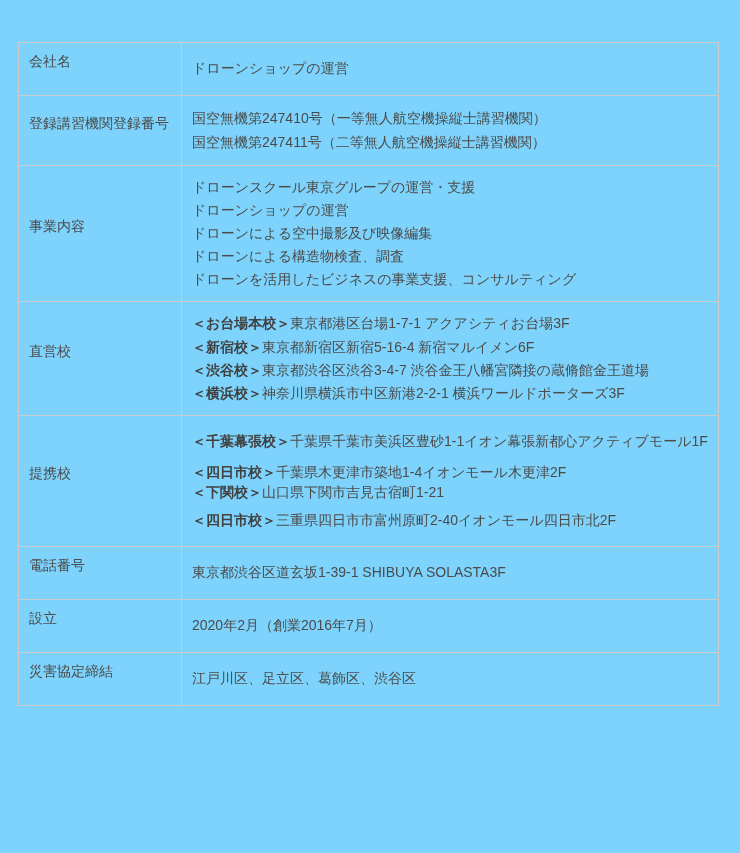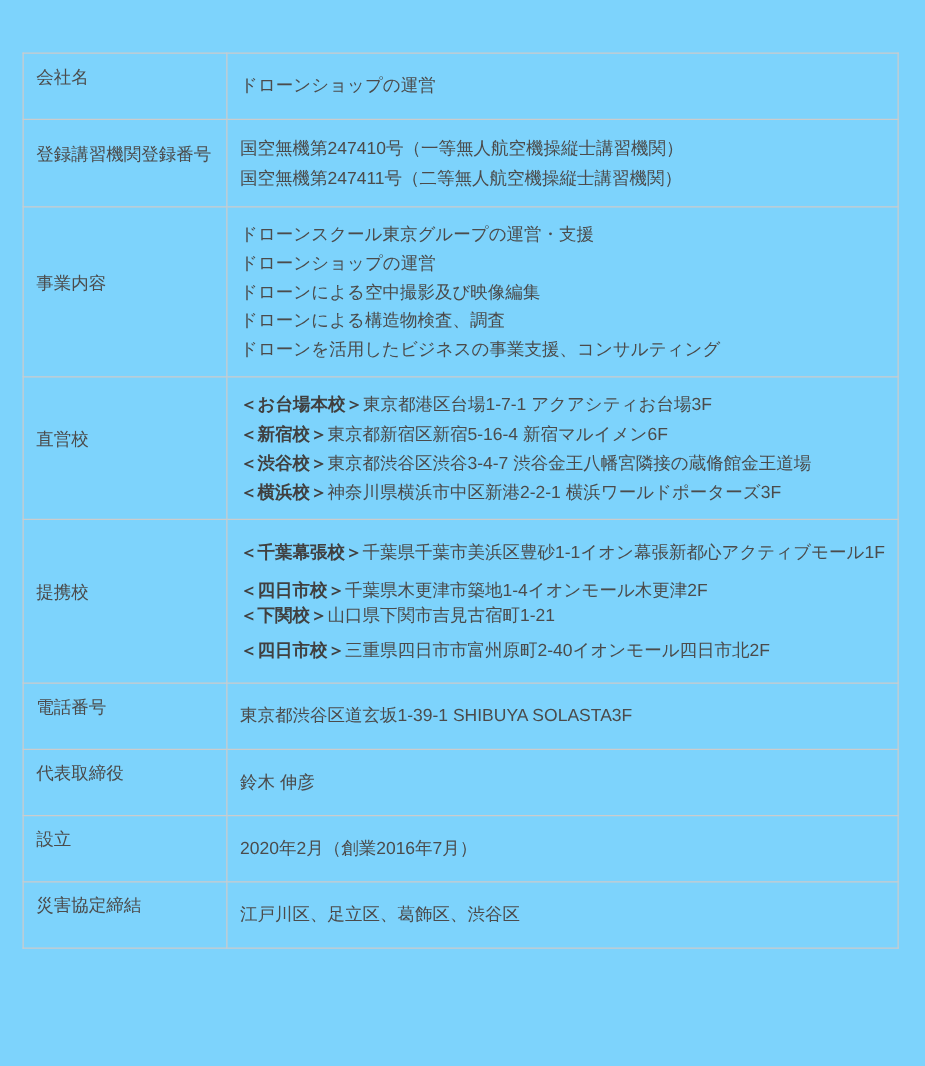--- a/index.html
+++ b/index.html
@@ -127,28 +127,20 @@
       <tr class="r6">
         <td class="label-cell">
           <span>電話番号</span>
         </td>
         <td class="value-cell">
           <div class="line"><b></b><span>東京都渋谷区道玄坂1-39-1 SHIBUYA SOLASTA3F</span></div>
         </td>
       </tr>
 
 
-      <tr class="r8">
-        <td class="label-cell">
-          <span>代表取締役</span>
-        </td>
-        <td class="value-cell">
-          <div class="line"><b></b><span>鈴木 伸彦</span></div>
-        </td>
-      </tr>
 
       <tr class="r9">
         <td class="label-cell">
           <span>設立</span>
         </td>
         <td class="value-cell">
           <div class="line"><b></b><span>2020年2月（創業2016年7月）</span></div>
         </td>
       </tr>
 

